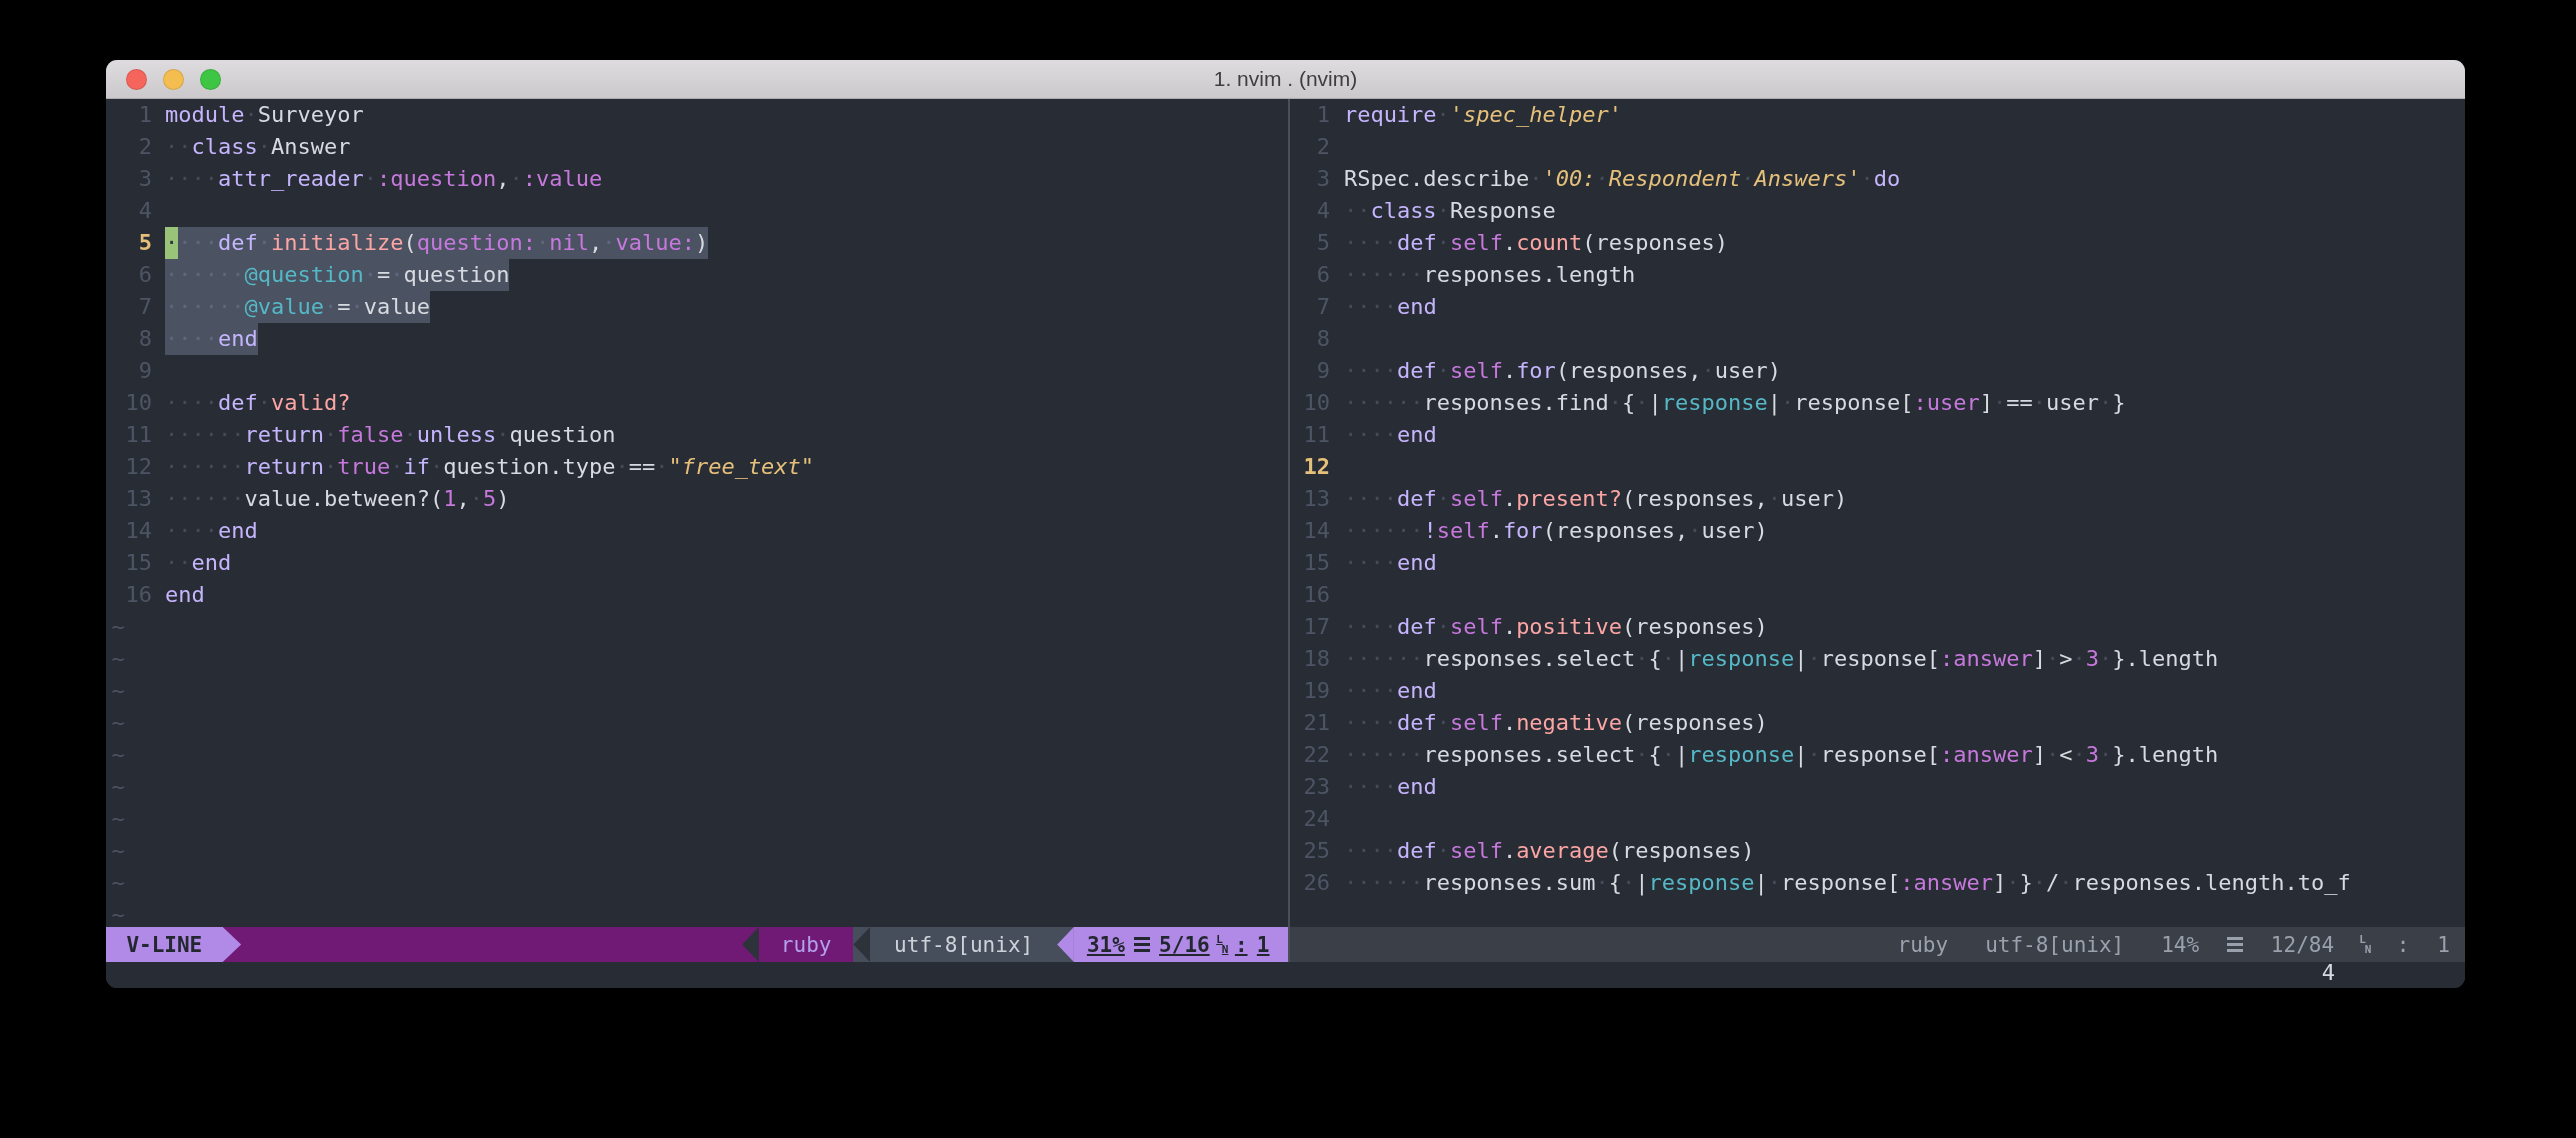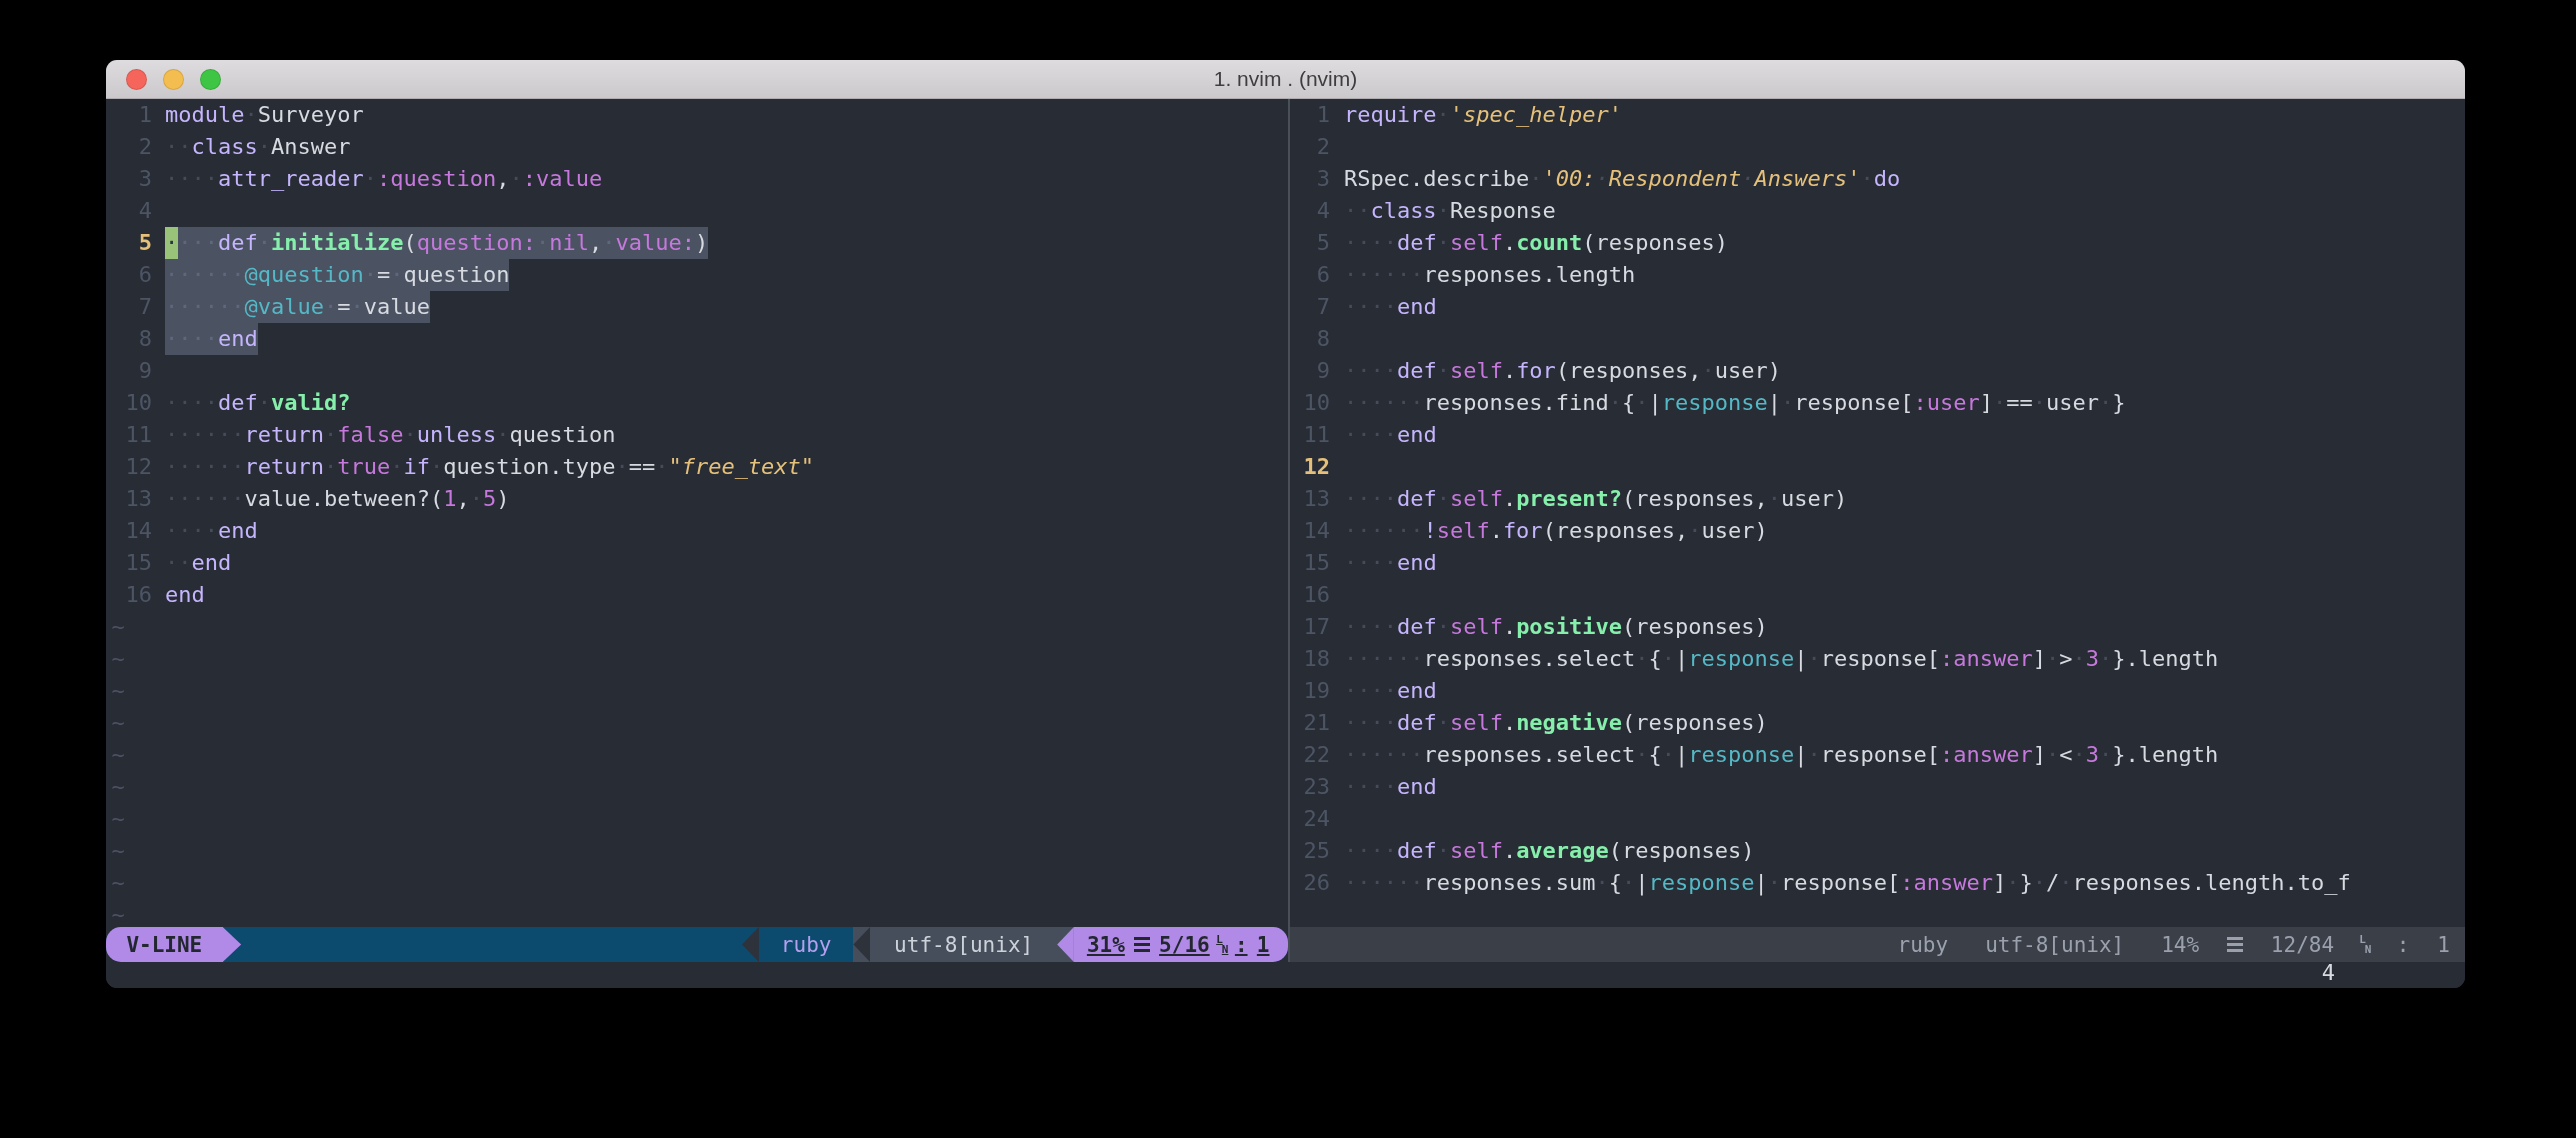--- a/index.html
+++ b/index.html
@@ -32,30 +32,30 @@
   .pane.right .ln { width:40px; margin-right:14px; }
   .ln.cur { color:#e5c07b; font-weight:bold; }
   .code { flex:1; min-width:0; overflow:hidden; }
   .tilde { color:#4b5263; padding-left:5.6px; }
   .dot { color:#454c58; }
   .sel { display:inline-block; height:32px; background:#4b5363; }
   .sel .dot { color:#5f687a; }
   .cursor-block { display:inline-block; height:32px; background:#98c379; }
   .cursor-block .dot { color:#2c3340; }
   .tk-k { color:#c4b5fd; }   
-  .tk-f { color:#86efac;font-weight:bold; }   
+  .tk-f { color:#fca5a5; }   
   .tk-p { color:#c678dd; }   
   .tk-c { color:#55b8c6; }   
   .tk-s { color:#e5c07b;font-style:italic; }   
   .tk-w { color:#d7dae0; }   
   
   .statusbar { height:35px; flex:none; display:flex; align-items:stretch;
                font-size:21px; overflow:hidden; }
   .statusbar .seg { display:flex; align-items:center; }
-  .status-left { background:#0c4a6e;border-radius:15px; }
+  .status-left { background:#701a75; }
   .seg.mode { background:#b18ae8; color:#23272f; font-weight:bold; padding:0 20.4px; }
   .sep-mode { width:18.5px; flex:none; background:#b18ae8;
               clip-path:polygon(0 0, 100% 50%, 0 100%); }
   .seg.path { color:#b4a1ec; padding:12px 15px;margin-top:39px; }
   .spacer { flex:1; }
   .lsep { width:16.7px; flex:none; position:relative; }
   .lsep::before { content:""; position:absolute; inset:0; background:#2e323b;
                   clip-path:polygon(100% 0, 0 50%, 100% 100%); }
   .lsep.on-enc { background:#474e5b; }
   .lsep.to-purple { background:#474e5b; }

